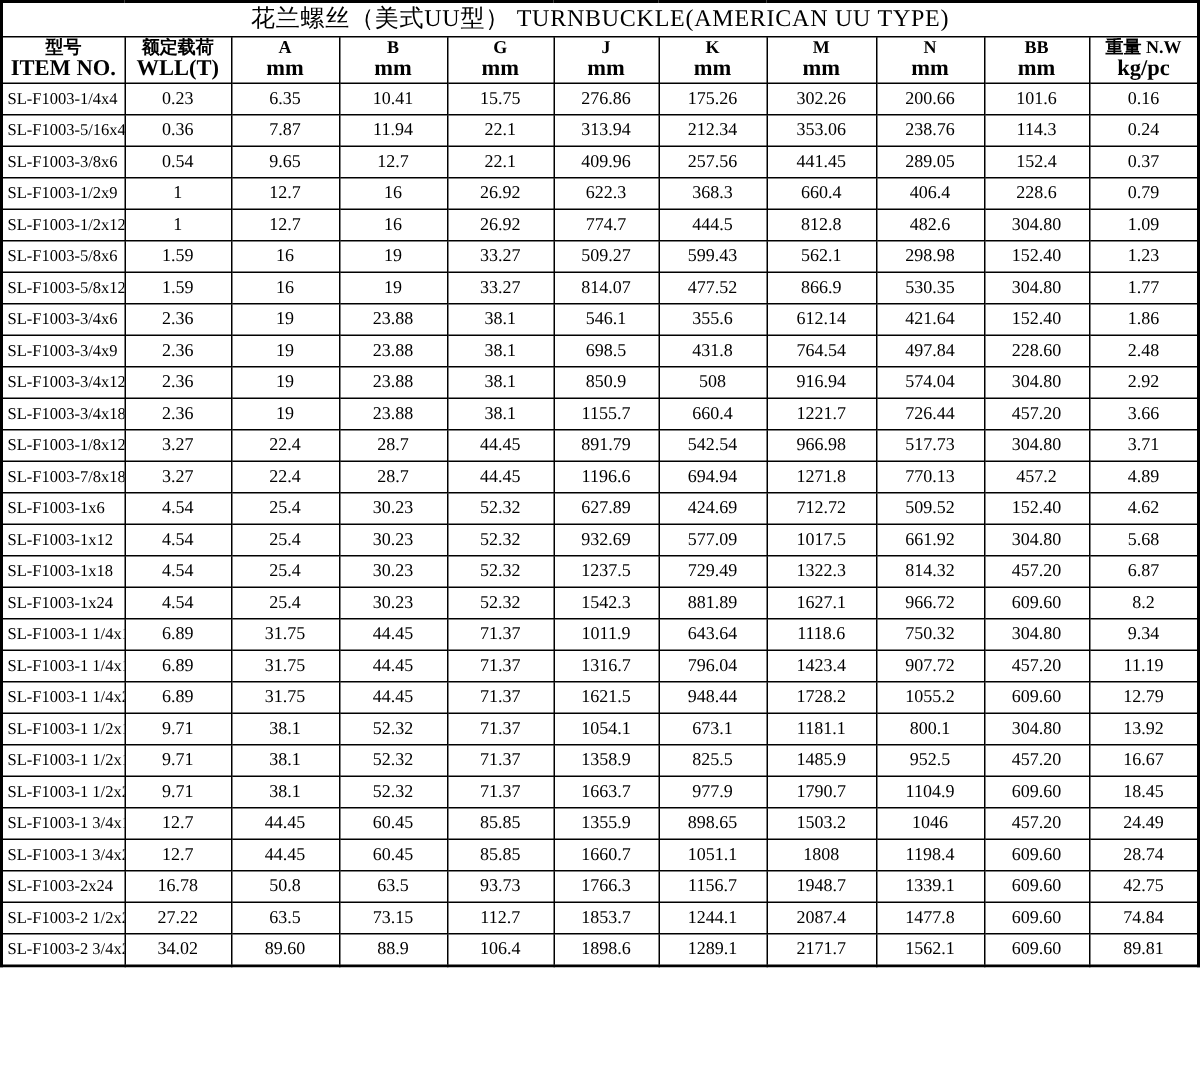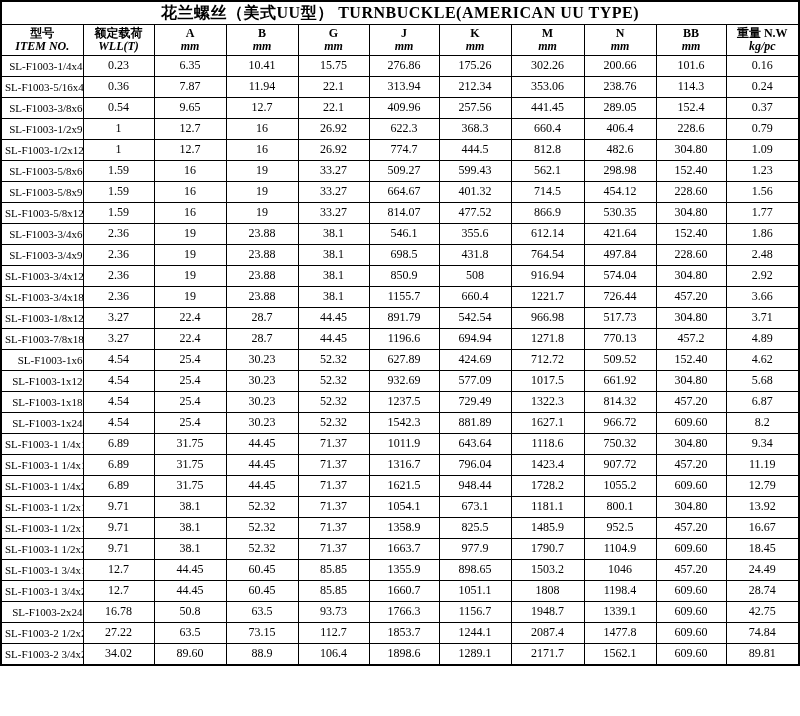--- a/index.html
+++ b/index.html
@@ -25,33 +25,33 @@
     vertical-align: middle;
     padding: 0;
     font-size: 12px;
     line-height: 1.1;
     overflow: hidden;
     white-space: nowrap;
   }
   tr.title-row td {
     height: 22px;
     font-size: 16px;
-    font-weight: bold;
+    font-weight: normal;
     letter-spacing: 0.5px;
   }
   tr.header-row th {
     height: 30px;
     font-weight: bold;
     font-size: 12px;
   }
   tr.header-row th .h-top { display: block; font-size: 12px; }
-  tr.header-row th .h-bottom { display: block; font-size: 12px; font-weight: bold; font-style: italic; }
+  tr.header-row th .h-bottom { display: block; font-size: 15px; font-weight: bold; }
   tbody tr td { height: 20px; }
   tbody tr td.item-cell {
-    text-align: right;
+    text-align: left;
     padding-left: 3px;
     font-size: 11px;
   }
 </style>
 </head>
 <body>
 
 <div class="sheet">
   <table>
     <colgroup id="colgroup">
@@ -191,33 +191,20 @@
           <td>19</td>
           <td>33.27</td>
           <td>509.27</td>
           <td>599.43</td>
           <td>562.1</td>
           <td>298.98</td>
           <td>152.40</td>
           <td>1.23</td>
         </tr>
         <tr>
-          <td class="item-cell">SL-F1003-5/8x9</td>
-          <td>1.59</td>
-          <td>16</td>
-          <td>19</td>
-          <td>33.27</td>
-          <td>664.67</td>
-          <td>401.32</td>
-          <td>714.5</td>
-          <td>454.12</td>
-          <td>228.60</td>
-          <td>1.56</td>
-        </tr>
-        <tr>
           <td class="item-cell">SL-F1003-5/8x12</td>
           <td>1.59</td>
           <td>16</td>
           <td>19</td>
           <td>33.27</td>
           <td>814.07</td>
           <td>477.52</td>
           <td>866.9</td>
           <td>530.35</td>
           <td>304.80</td>

